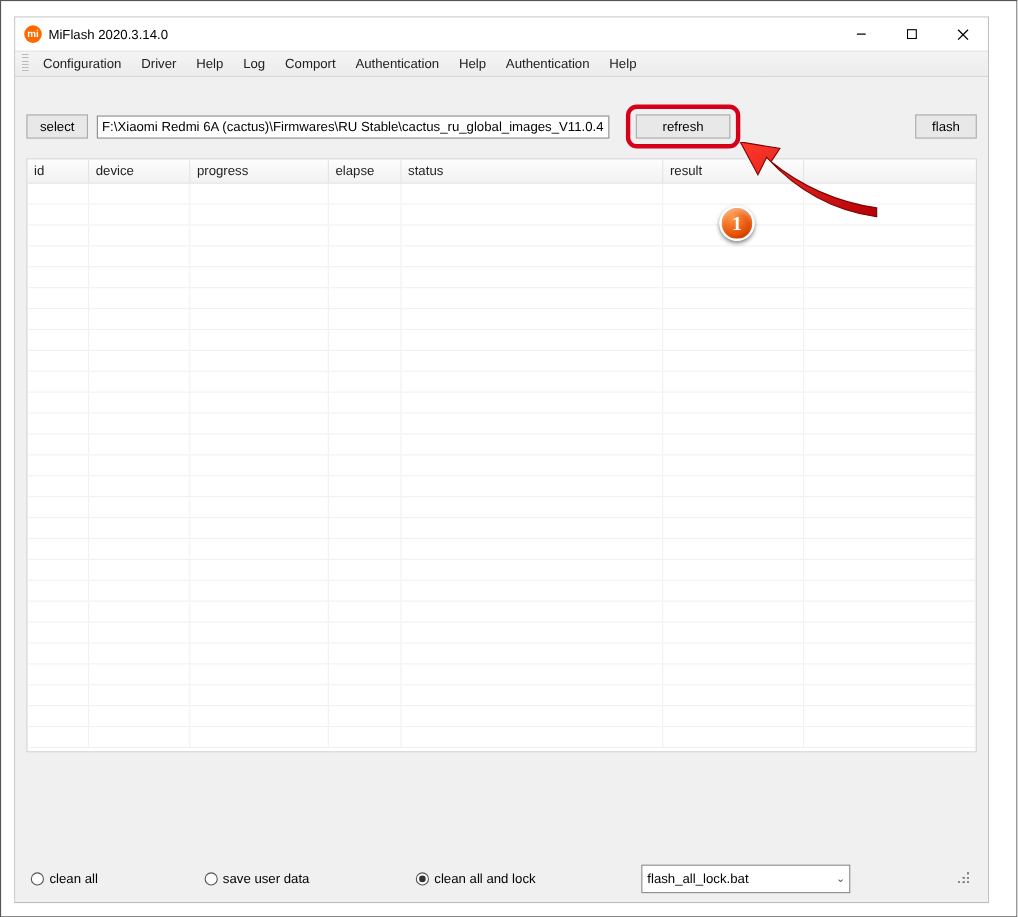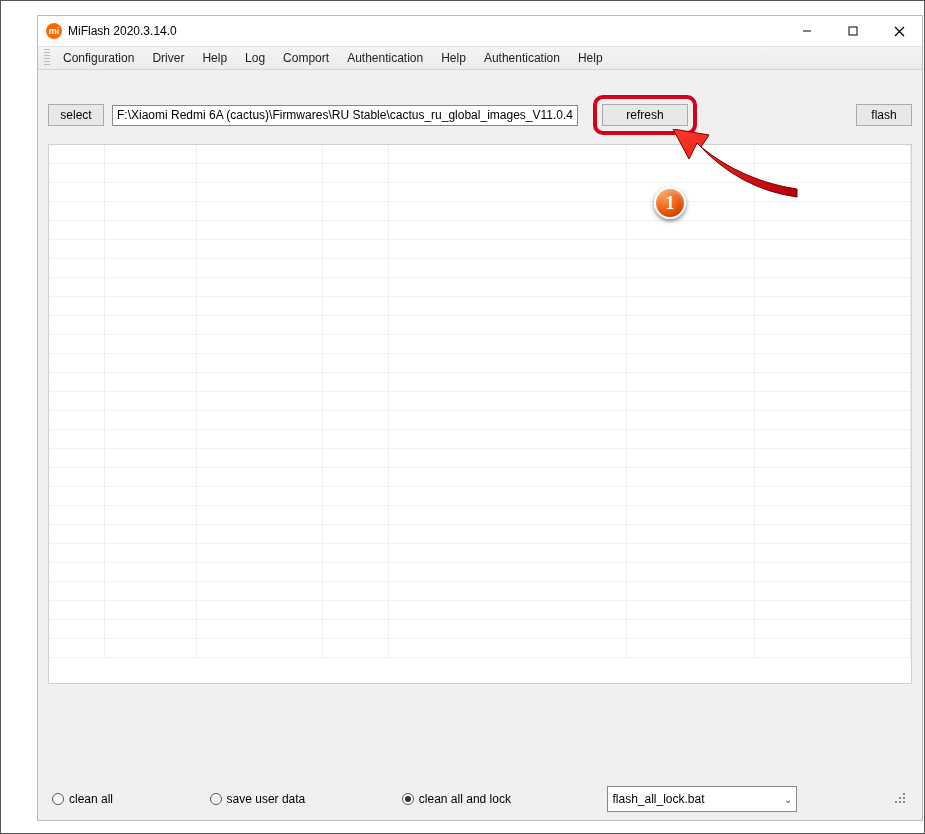--- a/index.html
+++ b/index.html
@@ -15,21 +15,21 @@
 .outer-border {
   border: 1px solid #555;
   width: 925px;
   height: 834px;
   position: relative;
   background: #fff;
 }
 .window {
   position: absolute;
   top: 14px;
-  left: 36px;
+  left: 12px;
   width: 886px;
   height: 806px;
   border: 1px solid #bbb;
   background: #fff;
   display: flex;
   flex-direction: column;
 }
 .titlebar {
   height: 30px;
   display: flex;
@@ -263,20 +263,29 @@
       <div class="refresh-wrap">
         <button class="btn wide">refresh</button>
         <div class="highlight-rect"></div>
       </div>
       <div class="flash-col">
         <button class="btn">flash</button>
       </div>
     </div>
 
     <div class="grid-wrap">
+      <div class="grid-header">
+        <div class="gh c-id">id</div>
+        <div class="gh c-device">device</div>
+        <div class="gh c-progress">progress</div>
+        <div class="gh c-elapse">elapse</div>
+        <div class="gh c-status">status</div>
+        <div class="gh c-result">result</div>
+        <div class="gh c-last"></div>
+      </div>
       <div class="grid-body" id="grid-body">
             <div class="grid-row">
               <div class="gcell c-id"></div>
               <div class="gcell c-device"></div>
               <div class="gcell c-progress"></div>
               <div class="gcell c-elapse"></div>
               <div class="gcell c-status"></div>
               <div class="gcell c-result"></div>
               <div class="gcell c-last"></div>
             </div>

